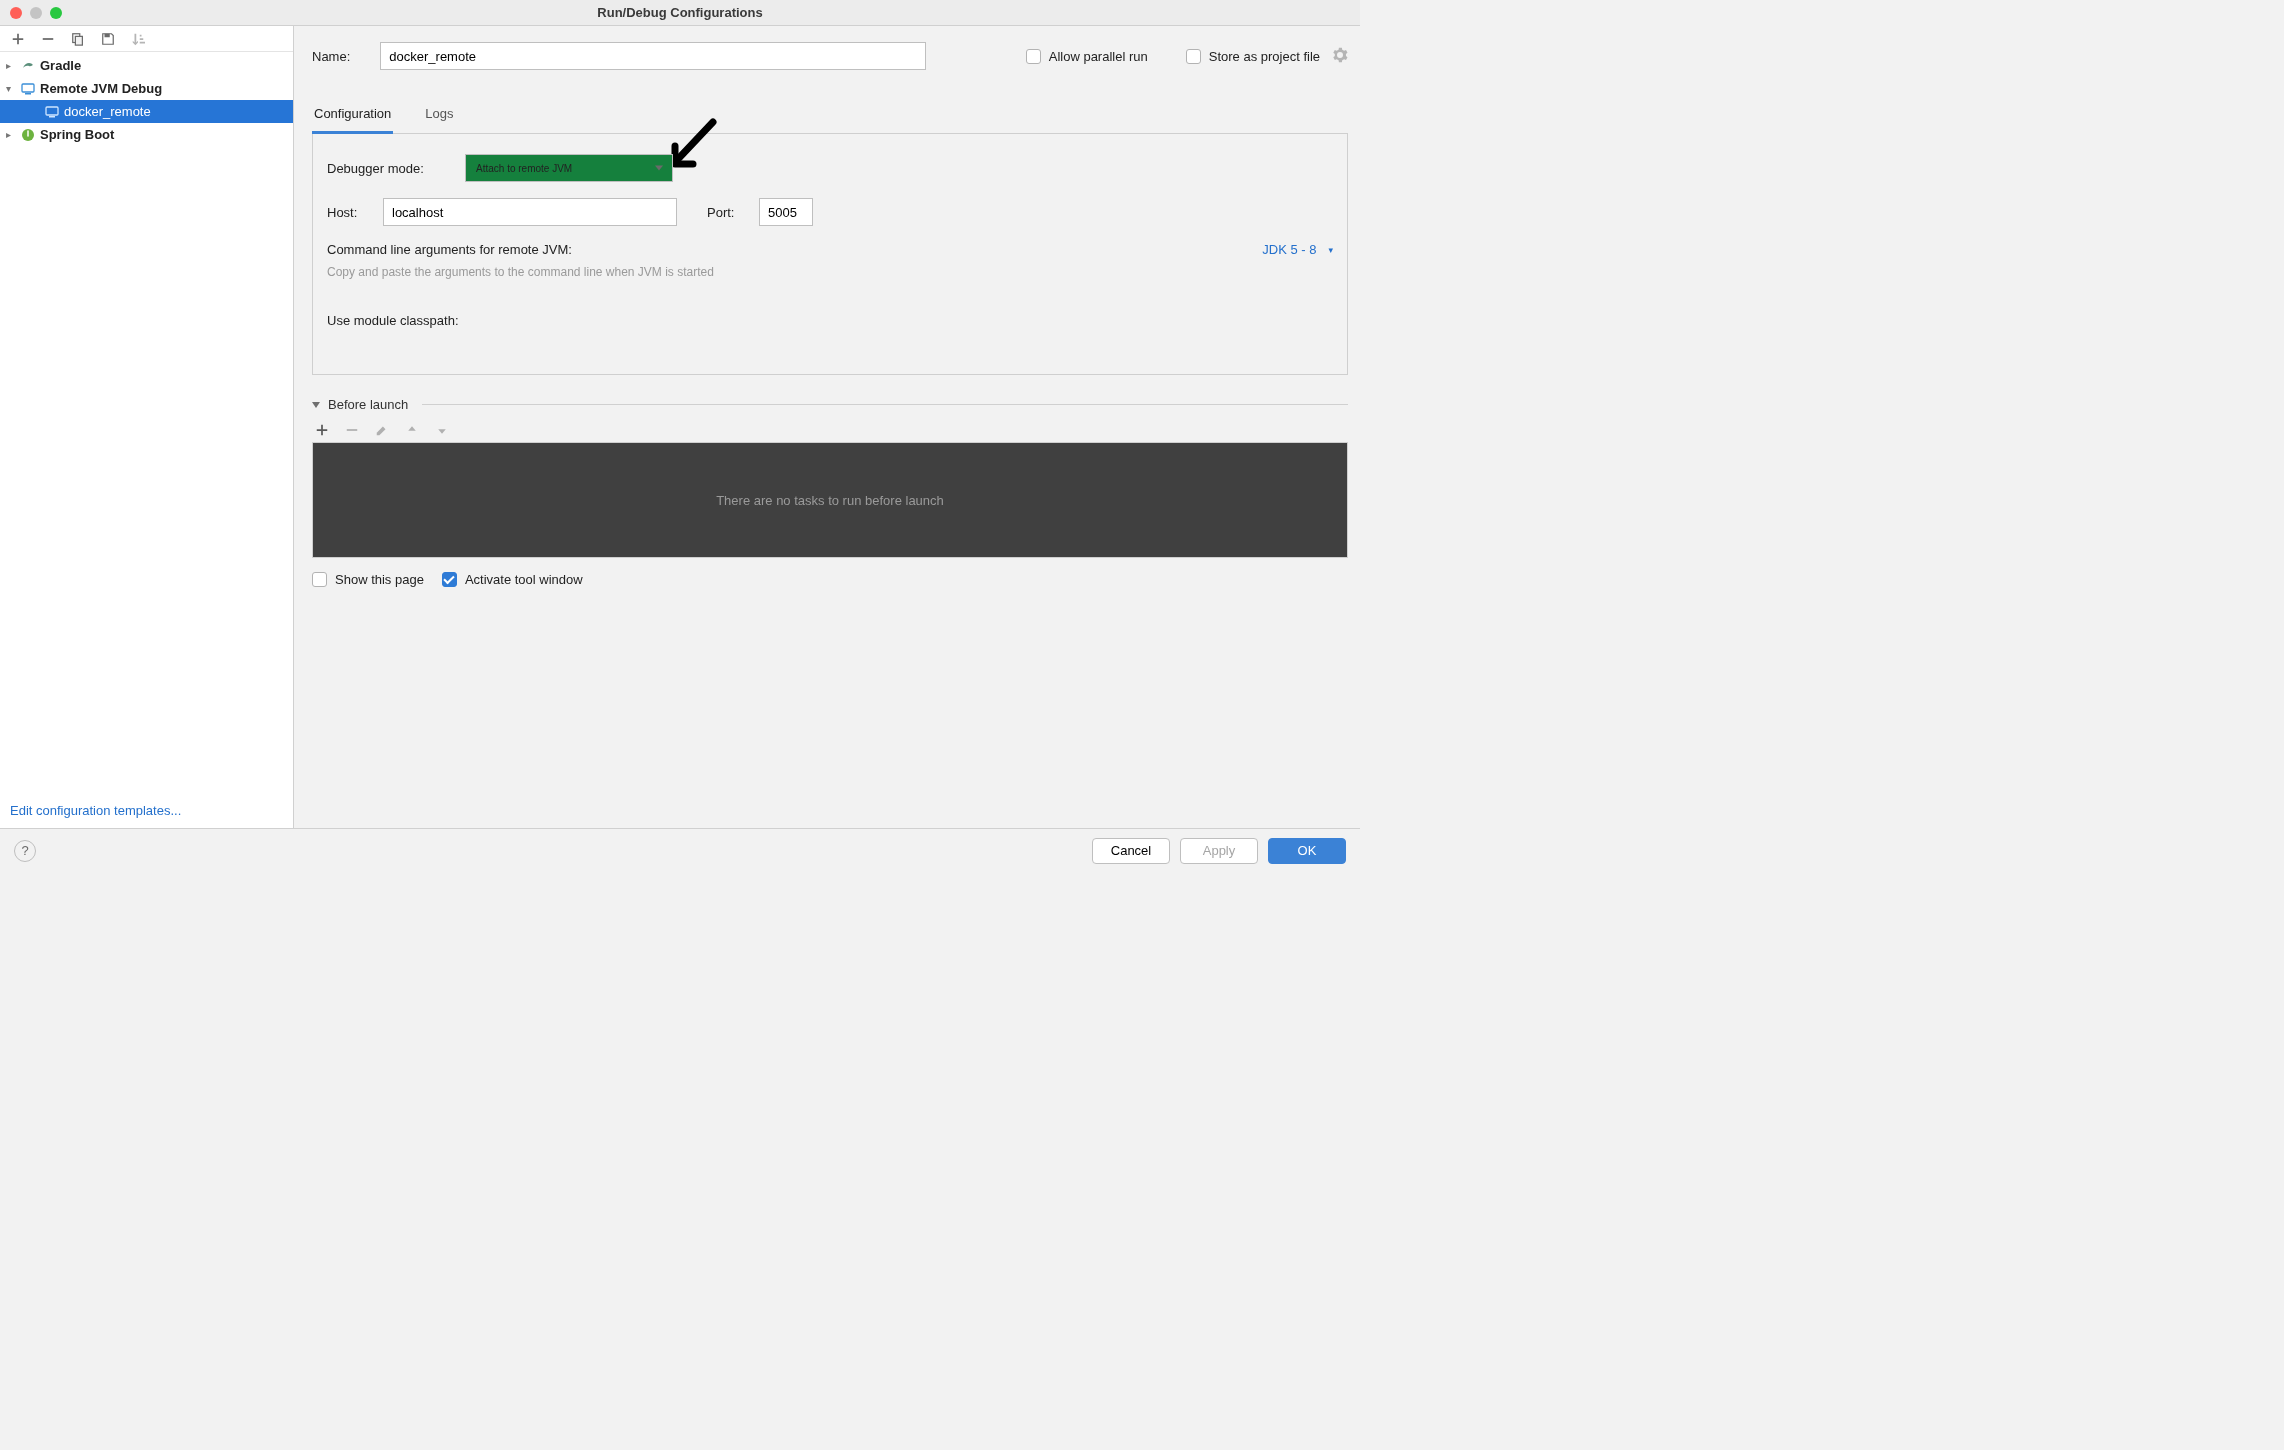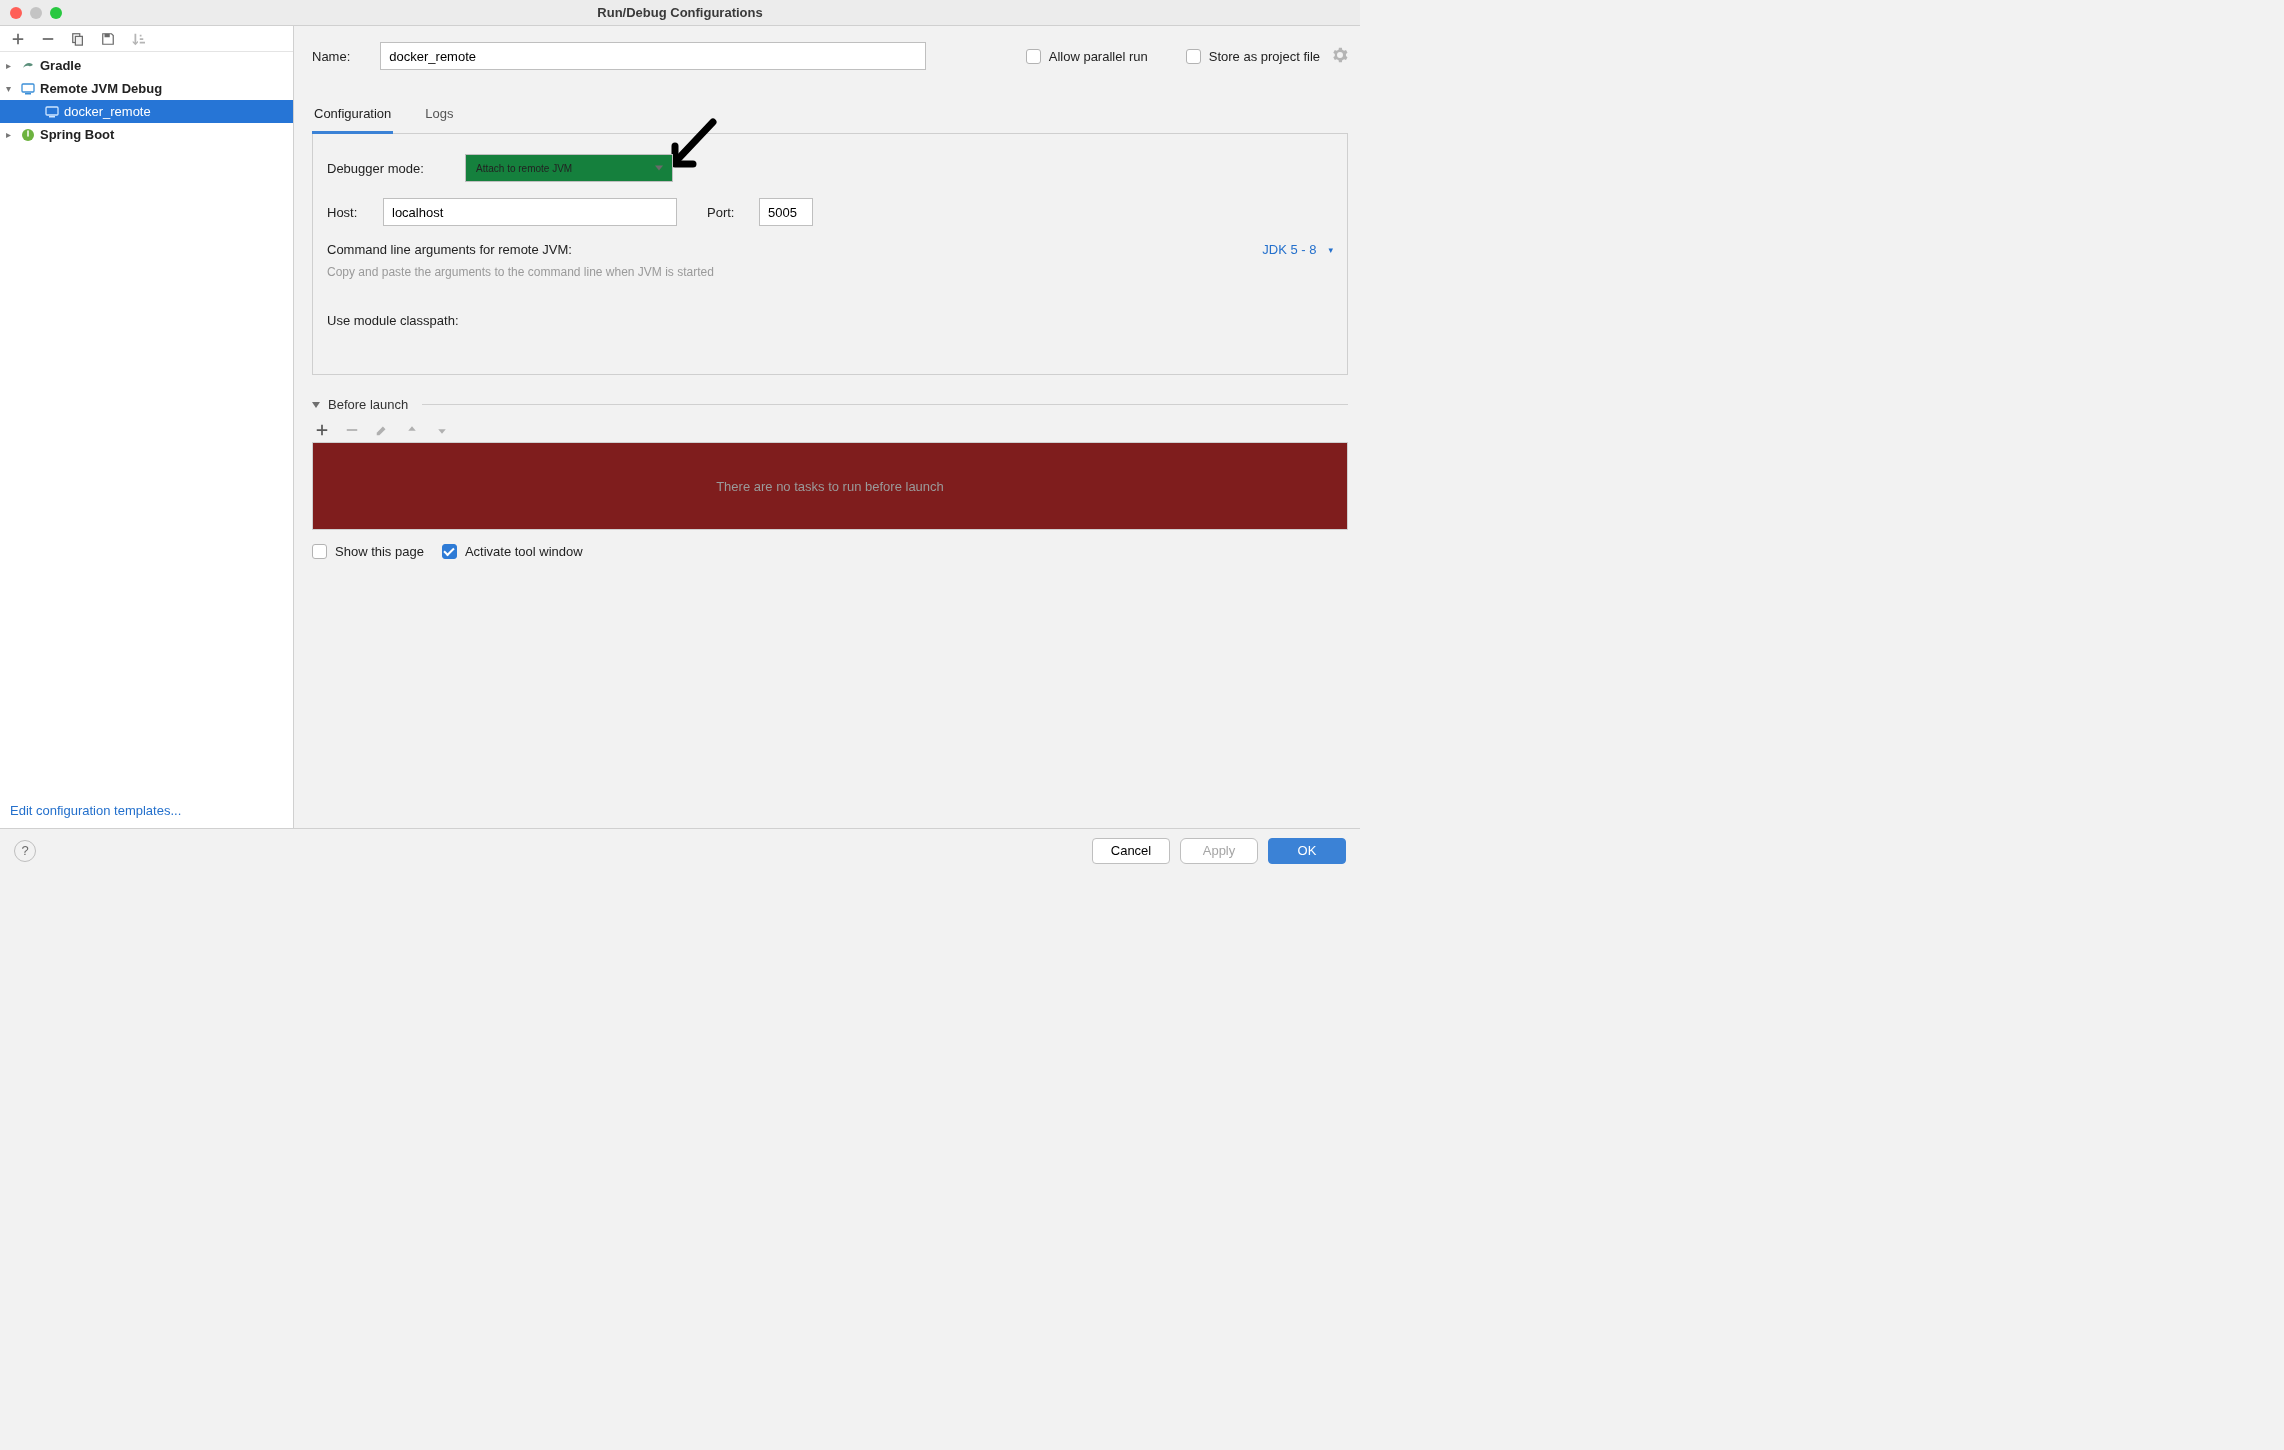--- a/index.html
+++ b/index.html
@@ -278,22 +278,22 @@
       color: #a6a6a6;
     }
     .mini-toolbar .mt-icon {
       cursor: pointer;
       width: 16px; height: 16px;
       display: flex; align-items: center; justify-content: center;
     }
     .mini-toolbar .mt-icon.enabled { color: #5a5a5a; }
     .task-box {
       border: 1px solid #cfcfcf;
-      background: #7f1d1d;
-      height: 88px;
+      background: #404040;
+      height: 116px;
       display: flex;
       align-items: center;
       justify-content: center;
       color: #9a9a9a;
     }
     .bottom-cbs {
       display: flex;
       gap: 18px;
       margin-top: 14px;
       align-items: center;
@@ -322,21 +322,21 @@
       height: 26px;
       min-width: 78px;
       padding: 0 14px;
       border-radius: 4px;
       border: 1px solid #bfbfbf;
       background: #fff;
       font-size: 13px;
       cursor: pointer;
       margin-left: 10px;
     }
-    .btn.disabled { color: #a5a5a5; cursor: default; border-radius: 6px; }
+    .btn.disabled { color: #a5a5a5; cursor: default; }
     .btn.primary {
       background: #3b82d6;
       border-color: #3b82d6;
       color: #fff;
     }
   </style>
 </head>
 <body>
 
 <div class="titlebar">

